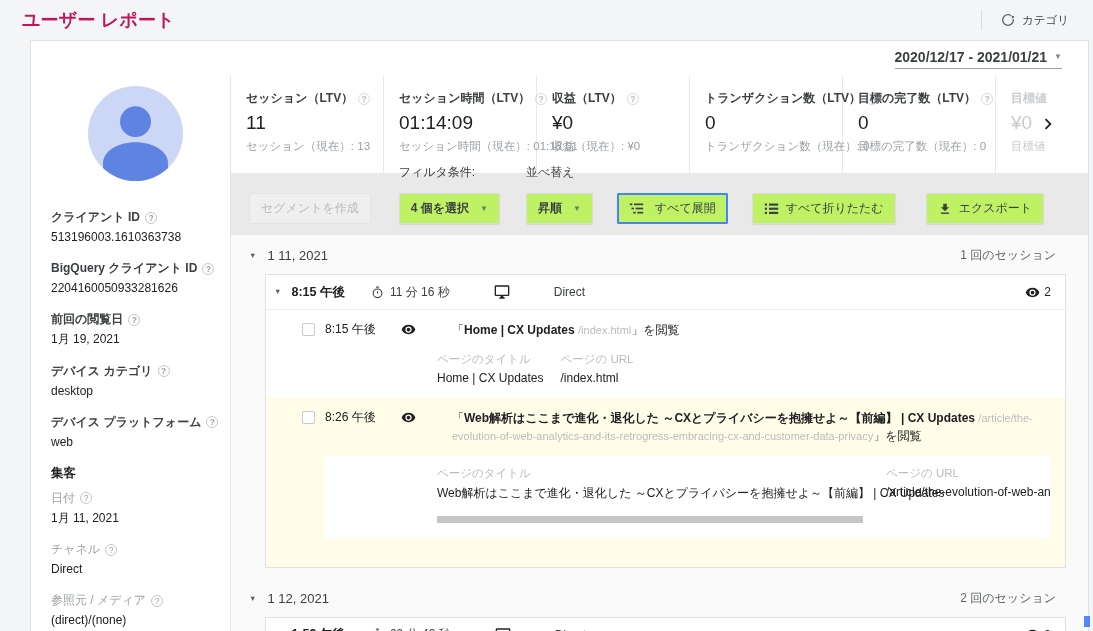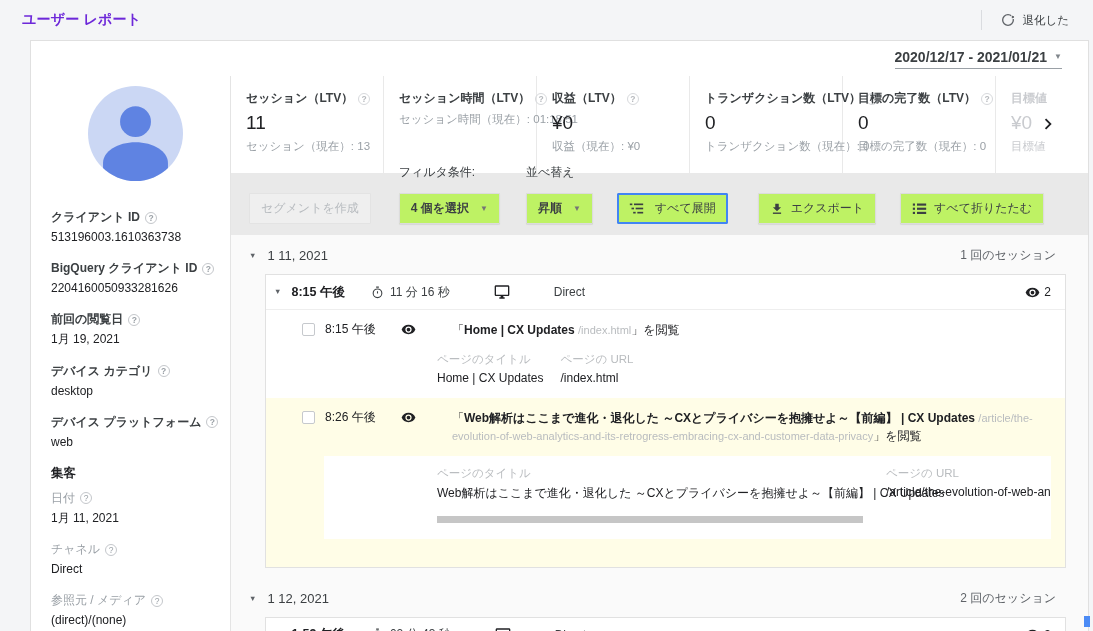--- a/index.html
+++ b/index.html
@@ -5,21 +5,21 @@
   * { margin:0; padding:0; box-sizing:border-box; }
   html,body { width:1093px; height:631px; overflow:hidden; }
   body {
     font-family:"Liberation Sans","DejaVu Sans",sans-serif;
     background:#f4f5f7; color:#3c4043; font-size:12px;
   }
   .page { position:relative; width:1093px; height:631px; }
 
   
   .topbar { height:40px; display:flex; align-items:center; justify-content:space-between; padding:0 24px 0 22px; }
-  .page-title { font-size:14px; font-weight:700; color:#6d28d9; letter-spacing:.2px; }
+  .page-title { font-size:18px; font-weight:700; color:#be185d; letter-spacing:.2px; }
   .topbar-right { display:flex; align-items:center; gap:10px; }
   .vdivider { width:1px; height:20px; background:#dadce0; margin-right:8px; }
   .insights { display:flex; align-items:center; gap:6px; cursor:pointer; }
   .insights-label { font-size:11.5px; color:#3c4043; }
 
   
   .card { position:absolute; left:30px; top:40px; width:1059px; height:591px;
           background:#fff; border:1px solid #e0e0e0; border-bottom:none; overflow:hidden; }
   .date-row { height:35px; display:flex; justify-content:flex-end; align-items:center; padding-right:26px; }
   .date-chip { display:inline-flex; align-items:center; gap:7px; border-bottom:1px solid #9aa0a6;
@@ -115,21 +115,21 @@
     <div class="page-title">ユーザー レポート</div>
     <div class="topbar-right">
       <div class="vdivider"></div>
       <div class="insights">
         <span>
           <svg width="16" height="16" viewBox="0 0 24 24">
               <circle cx="12" cy="12" r="8" fill="none" stroke="#5f6368" stroke-width="2"></circle>
               <circle cx="19.2" cy="7.5" r="2.6" fill="#5f6368" stroke="#fff" stroke-width="1.4"></circle>
             </svg>
         </span>
-        <span class="insights-label">退化した</span>
+        <span class="insights-label">カテゴリ</span>
       </div>
     </div>
   </div>
 
   <div class="card">
 
     <div class="date-row">
       <span class="date-chip">
         <span class="date-text">2020/12/17 - 2021/01/21</span>
         <span class="caret">▼</span>
@@ -223,20 +223,21 @@
                 <span class="help">?</span>
               </div>
             <div class="metric-value">11</div>
             <div class="metric-sub">セッション（現在）: 13</div>
           </div>
           <div class="metric">
             <div class="metric-title">
                 <span>セッション時間（LTV）</span>
                 <span class="help">?</span>
               </div>
+            <div class="metric-value">01:14:09</div>
             <div class="metric-sub">セッション時間（現在）: 01:18:51</div>
           </div>
           <div class="metric">
             <div class="metric-title">
                 <span>収益（LTV）</span>
                 <span class="help">?</span>
               </div>
             <div class="metric-value">¥0</div>
             <div class="metric-sub">収益（現在）: ¥0</div>
           </div>
@@ -294,38 +295,38 @@
                 <rect x="1" y="3" width="3" height="2"></rect>
                 <rect x="6" y="3" width="11" height="2"></rect>
                 <rect x="3" y="8" width="3" height="2"></rect>
                 <rect x="8" y="8" width="9" height="2"></rect>
                 <rect x="5" y="13" width="3" height="2"></rect>
                 <rect x="10" y="13" width="7" height="2"></rect>
               </svg>
             <span>すべて展開</span>
           </button>
 
-          <button class="btn" style="margin-left:30px;">
-            <svg width="14" height="14" viewBox="0 0 24 24" fill="#3c4043">
-                <path d="M19 9h-4V3H9v6H5l7 7 7-7z"></path>
-                <rect x="5" y="18" width="14" height="2.4"></rect>
-              </svg>
-            <span>エクスポート</span>
-          </button>
-
           <button class="btn" style="margin-left:24px;">
             <svg width="15" height="15" viewBox="0 0 18 18" fill="#3c4043">
                 <rect x="1" y="3" width="2.6" height="2.6"></rect>
                 <rect x="6" y="3" width="11" height="2.6"></rect>
                 <rect x="1" y="8" width="2.6" height="2.6"></rect>
                 <rect x="6" y="8" width="11" height="2.6"></rect>
                 <rect x="1" y="13" width="2.6" height="2.6"></rect>
                 <rect x="6" y="13" width="11" height="2.6"></rect>
               </svg>
             <span>すべて折りたたむ</span>
+          </button>
+
+          <button class="btn" style="margin-left:30px;">
+            <svg width="14" height="14" viewBox="0 0 24 24" fill="#3c4043">
+                <path d="M19 9h-4V3H9v6H5l7 7 7-7z"></path>
+                <rect x="5" y="18" width="14" height="2.4"></rect>
+              </svg>
+            <span>エクスポート</span>
           </button>
         </div>
 
         <div class="content">
 
           <div class="group-header">
             <div class="group-left">
               <span class="tri">▼</span>
               <span class="group-date">1 11, 2021</span>
             </div>

